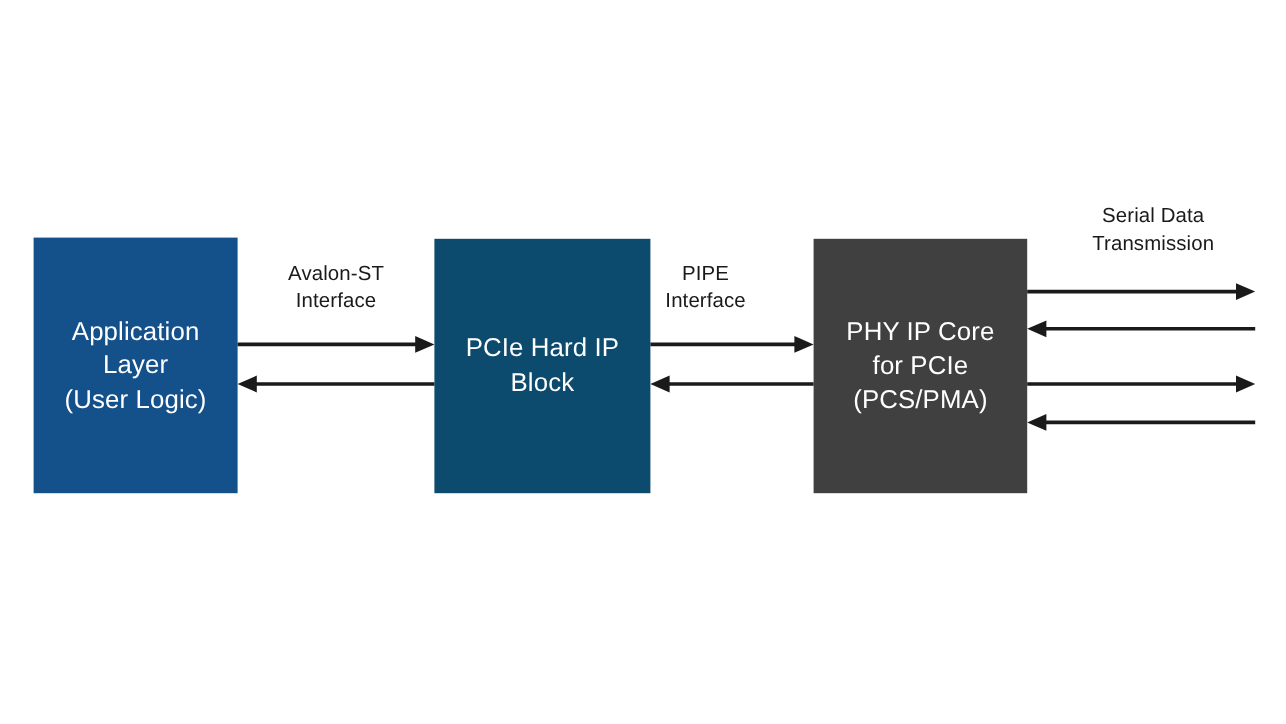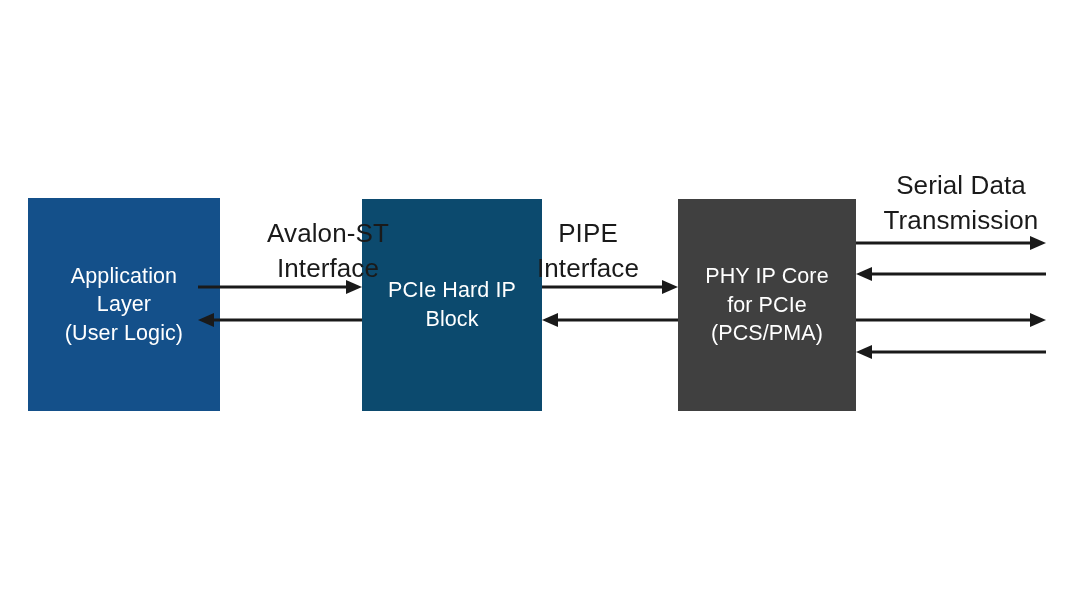--- a/index.html
+++ b/index.html
@@ -31,49 +31,48 @@
     box-sizing: border-box;
   }
   .block-label {
     display: block;
     white-space: pre-line;
     padding: 0 6px;
   }
   #block-application-layer {
     left: 28px;
     top: 198px;
-    width: 192px;
+    width: 170px;
     height: 213px;
   }
   #block-pcie-hard-ip {
     left: 362px;
     top: 199px;
     width: 180px;
     height: 212px;
   }
   #block-phy-ip-core {
     left: 678px;
     top: 199px;
     width: 178px;
     height: 212px;
   }
   .conn-label {
     position: absolute;
     color: #1a1a1a;
-    font-size: 26px;
+    font-size: 17px;
     line-height: 1.36;
     text-align: center;
     white-space: pre-line;
     letter-spacing: 0.1px;
   }
   #label-avalon-st {
     left: 198px;
     top: 216px;
     width: 164px;
-    margin-left: 48px;
   }
   #label-pipe {
     left: 520px;
     top: 216px;
     width: 136px;
   }
   #label-serial-data {
     left: 856px;
     top: 168px;
     width: 210px;

